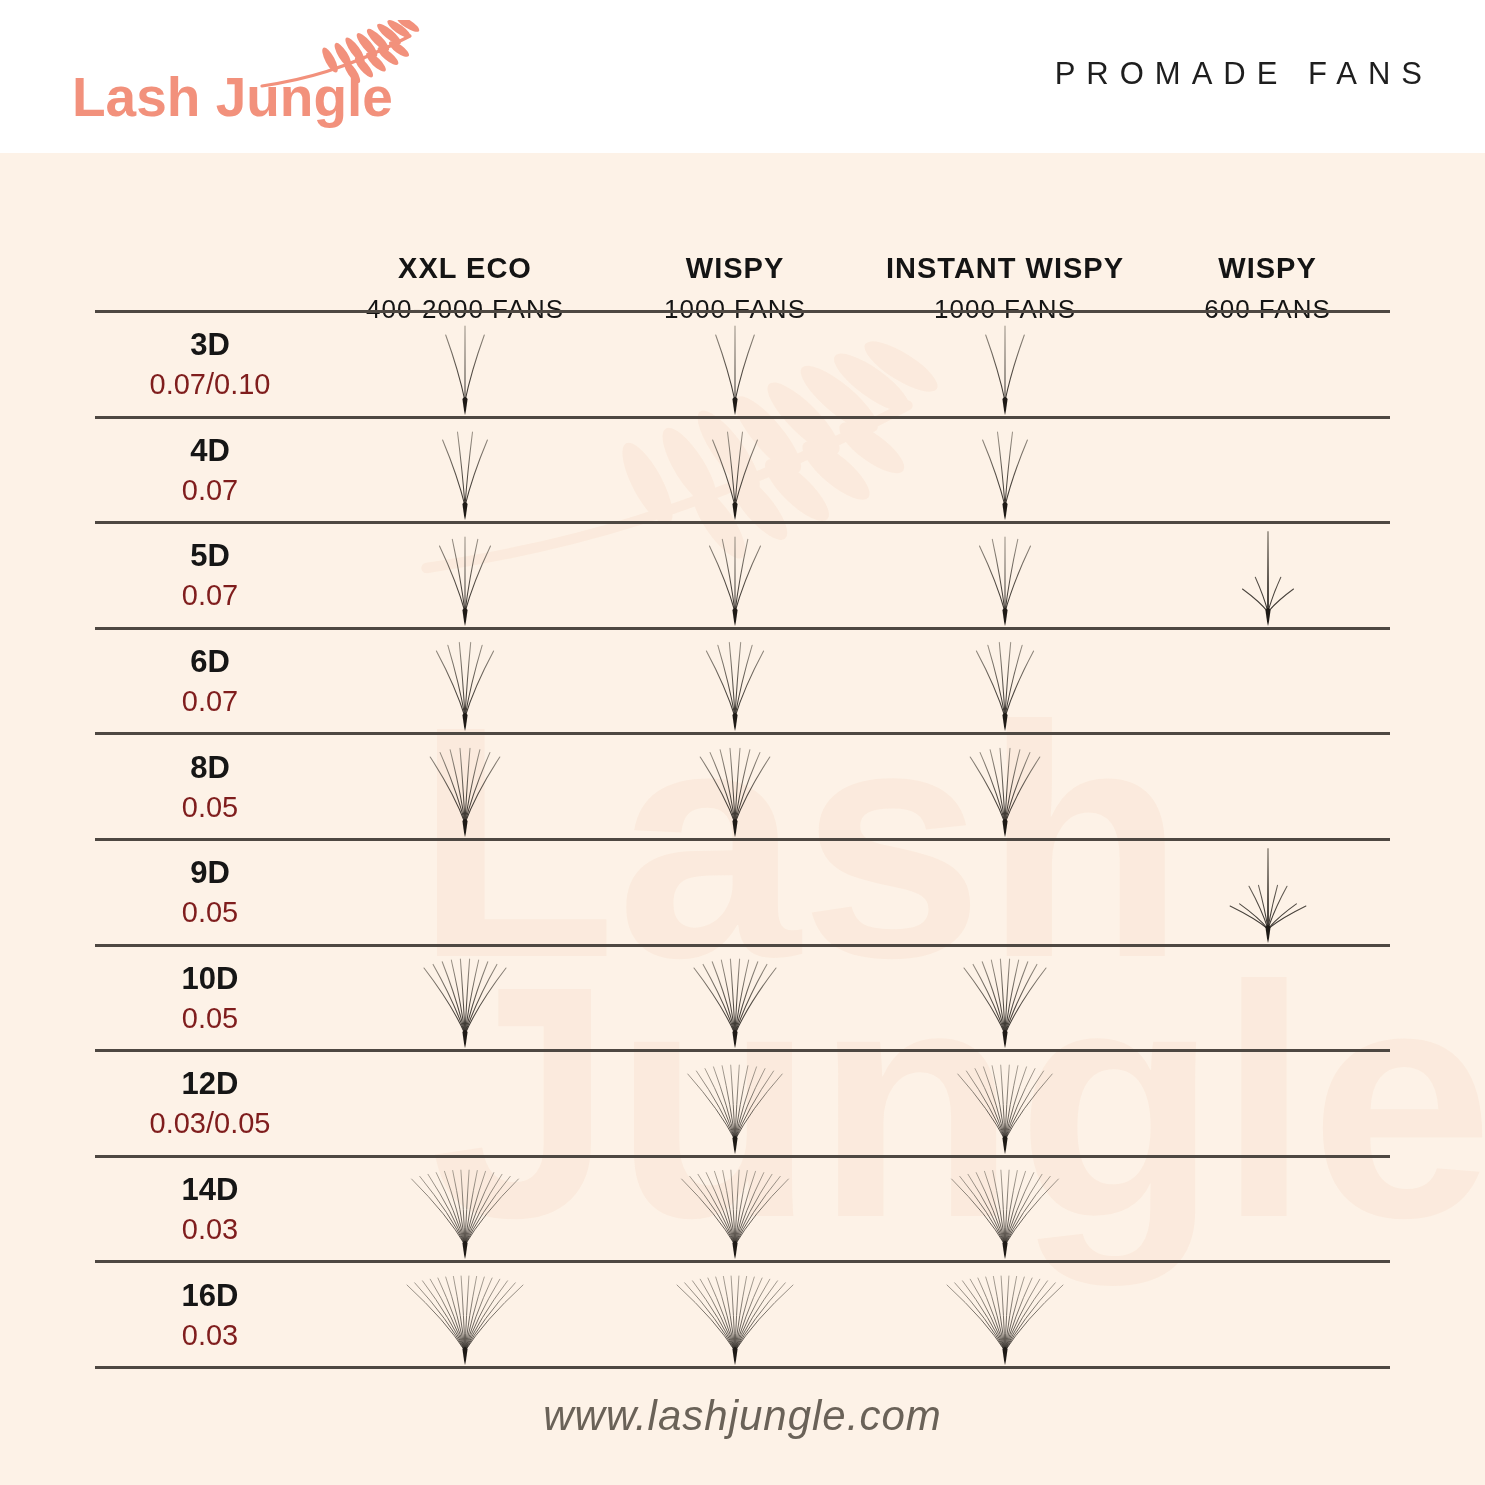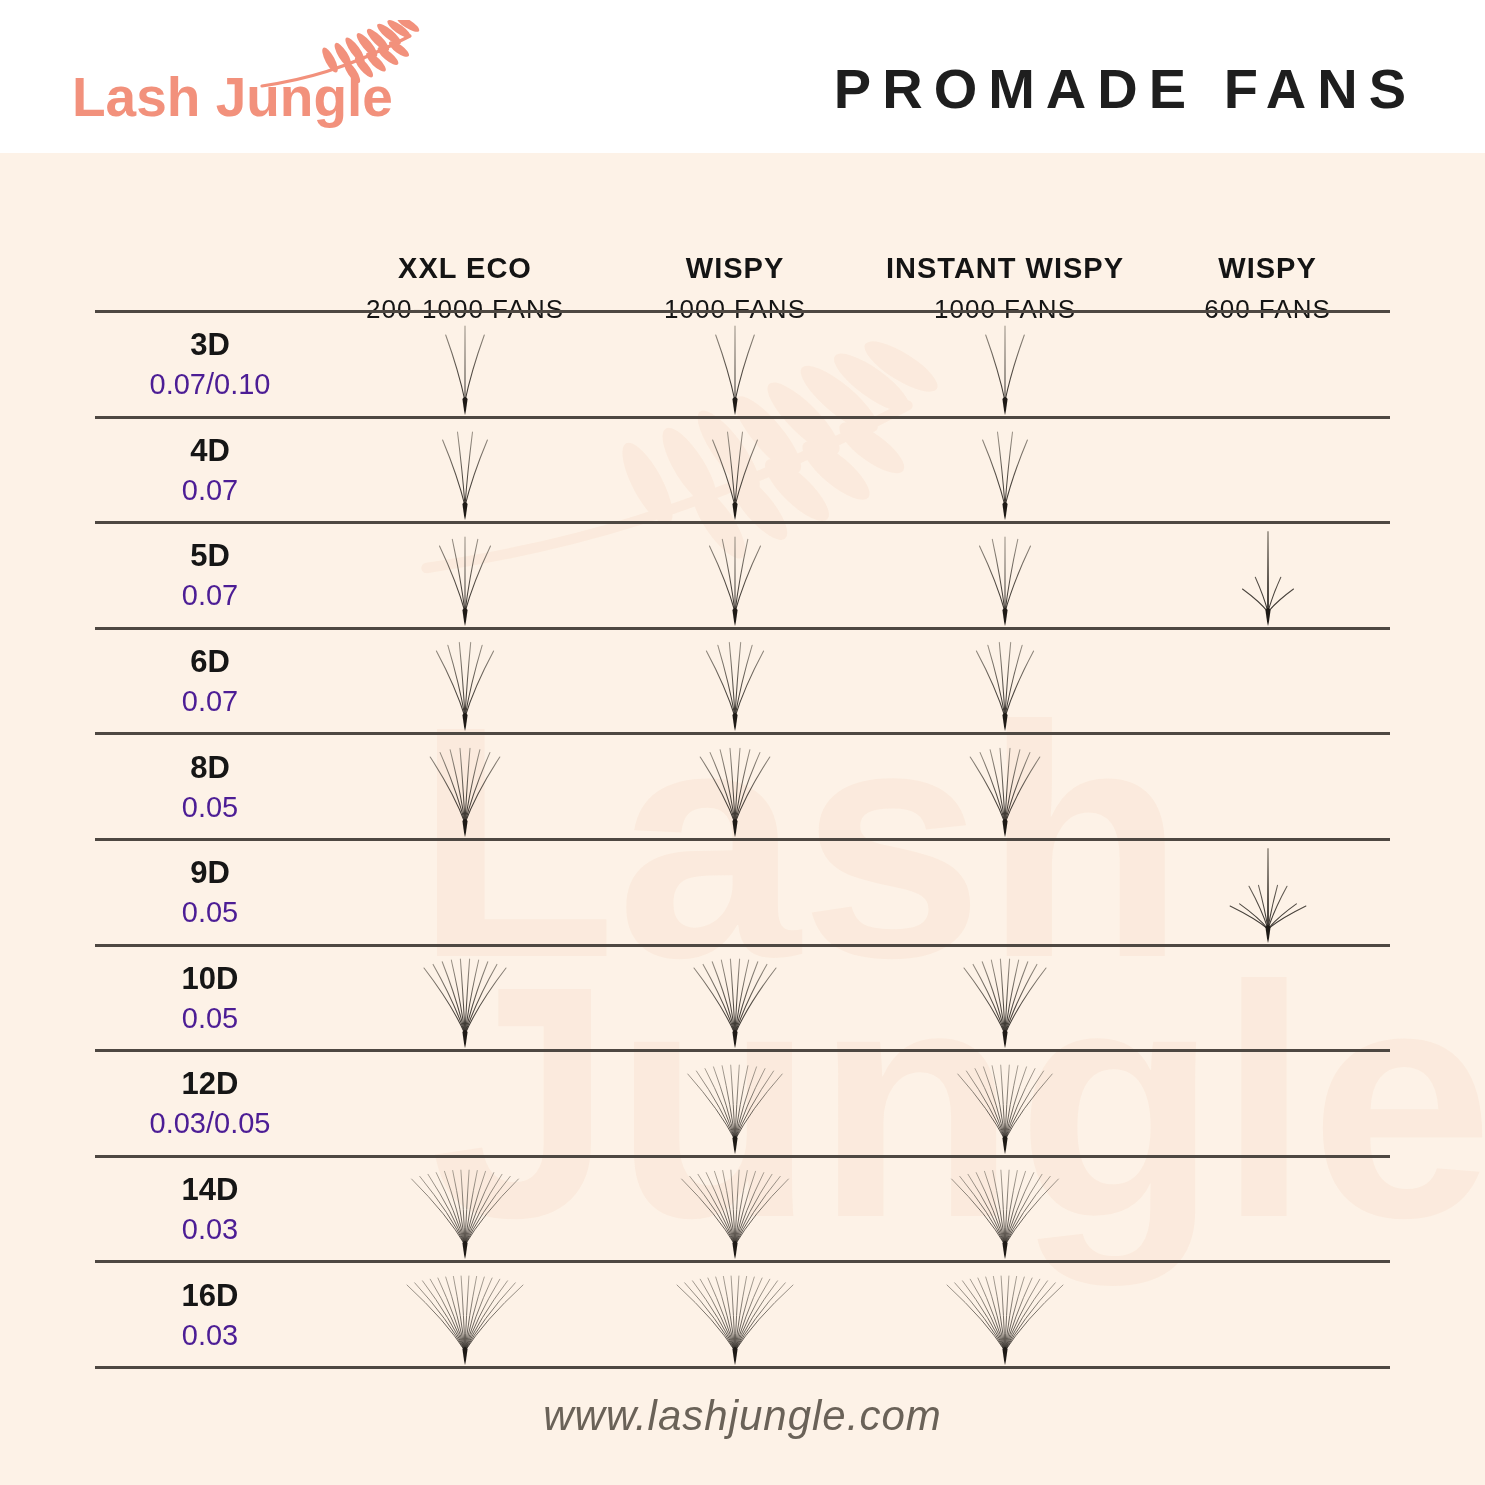--- a/index.html
+++ b/index.html
@@ -14,21 +14,21 @@
   html,body{width:1485px;height:1485px;}
   body{font-family:"Liberation Sans","DejaVu Sans",sans-serif;background:#ffffff;}
   .page{position:relative;width:1485px;height:1485px;background:var(--bg);overflow:hidden;}
 
   
   .header{position:absolute;left:0;top:0;width:100%;height:153px;background:#ffffff;z-index:5;}
   .logo{position:absolute;left:72px;top:30px;width:360px;height:105px;}
   .logo-text{position:absolute;left:0;bottom:6px;font-size:55px;font-weight:700;
              color:var(--brand);letter-spacing:0px;white-space:nowrap;}
   .logo-leaf{position:absolute;left:188px;top:-10px;width:160px;height:84px;}
-  .doc-title{position:absolute;right:68px;top:56px;font-size:56px;font-weight:700;
+  .doc-title{position:absolute;right:52px;top:56px;font-size:31px;font-weight:400;
              letter-spacing:11px;color:#1E1E1E;white-space:nowrap;}
 
   
   .wm-leaf{position:absolute;left:420px;top:340px;width:520px;height:300px;opacity:0.55;z-index:0;}
   .wm-word{position:absolute;font-weight:800;font-size:330px;line-height:0.92;
            color:var(--wm);opacity:0.55;z-index:0;white-space:nowrap;}
   .wm-word.l1{left:415px;top:690px;}
   .wm-word.l2{left:430px;top:950px;}
 
   
@@ -38,21 +38,21 @@
   .col-name{font-size:29px;font-weight:800;letter-spacing:1px;}
   .col-sub{font-size:26px;margin-top:9px;letter-spacing:1px;}
 
   
   .fan-table{position:absolute;left:95px;top:310px;width:1295px;z-index:2;
              border-bottom:3px solid var(--line);}
   .t-row{display:grid;grid-template-columns:230px 280px 260px 280px 245px;
          height:105.6px;border-top:3px solid var(--line);}
   .label-cell{display:flex;flex-direction:column;align-items:center;justify-content:center;}
   .row-dim{font-size:31px;font-weight:700;color:#161616;}
-  .row-thick{font-size:29px;color:#4c1d95;margin-top:5px;}
+  .row-thick{font-size:29px;color:#7f1d1d;margin-top:5px;}
   .fan-cell{position:relative;}
   .fan-cell svg{position:absolute;left:50%;bottom:0;transform:translateX(-50%);}
 
   
   .footer{position:absolute;left:95px;top:1392px;width:1295px;text-align:center;
           font-size:42px;font-style:italic;color:var(--muted);letter-spacing:1px;z-index:2;}
 </style>
 </head>
 <body>
 
@@ -101,21 +101,21 @@
       <ellipse cx="139" cy="29" rx="4.2" ry="12" transform="rotate(-54 139 29)"></ellipse>
     </g>
   </svg>
   <div class="wm-word l1">Lash</div>
   <div class="wm-word l2">Jungle</div>
 
   <div class="col-headers hgrid" id="col-headers">
       <div class="col-spacer"></div>
       <div class="col-head">
         <div class="col-name">XXL ECO</div>
-        <div class="col-sub">200-1000 FANS</div>
+        <div class="col-sub">400-2000 FANS</div>
       </div>
       <div class="col-head">
         <div class="col-name">WISPY</div>
         <div class="col-sub">1000 FANS</div>
       </div>
       <div class="col-head">
         <div class="col-name">INSTANT WISPY</div>
         <div class="col-sub">1000 FANS</div>
       </div>
       <div class="col-head">

